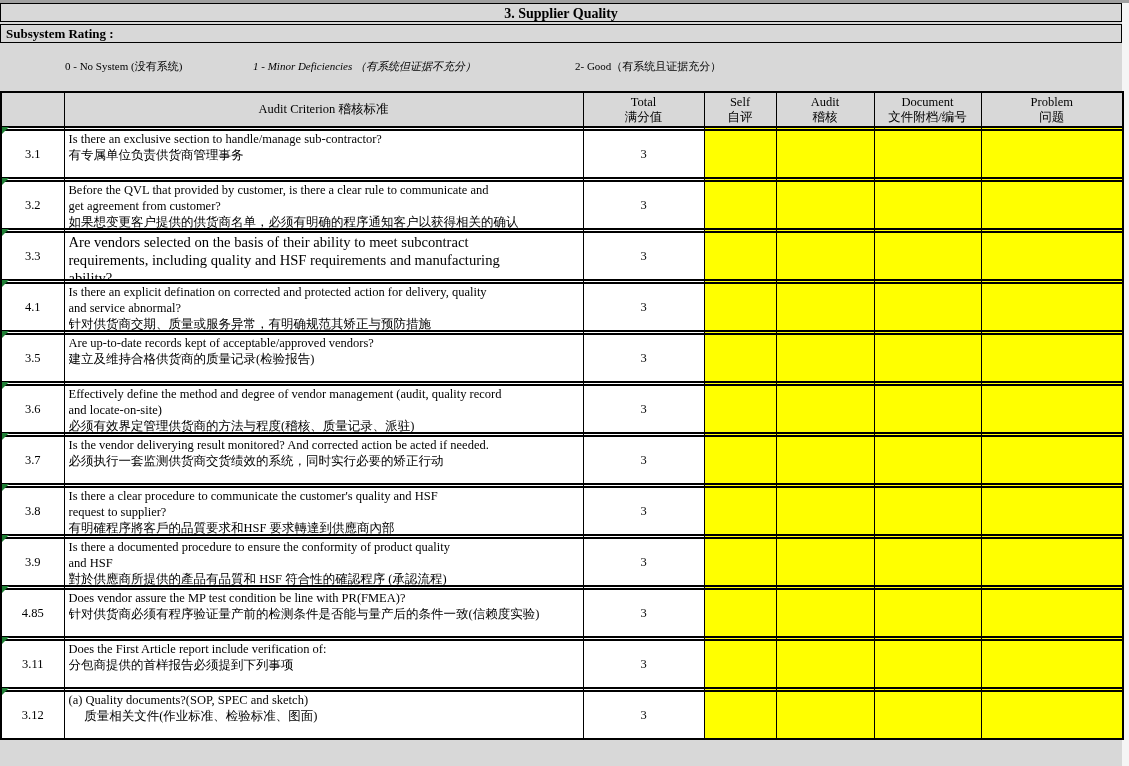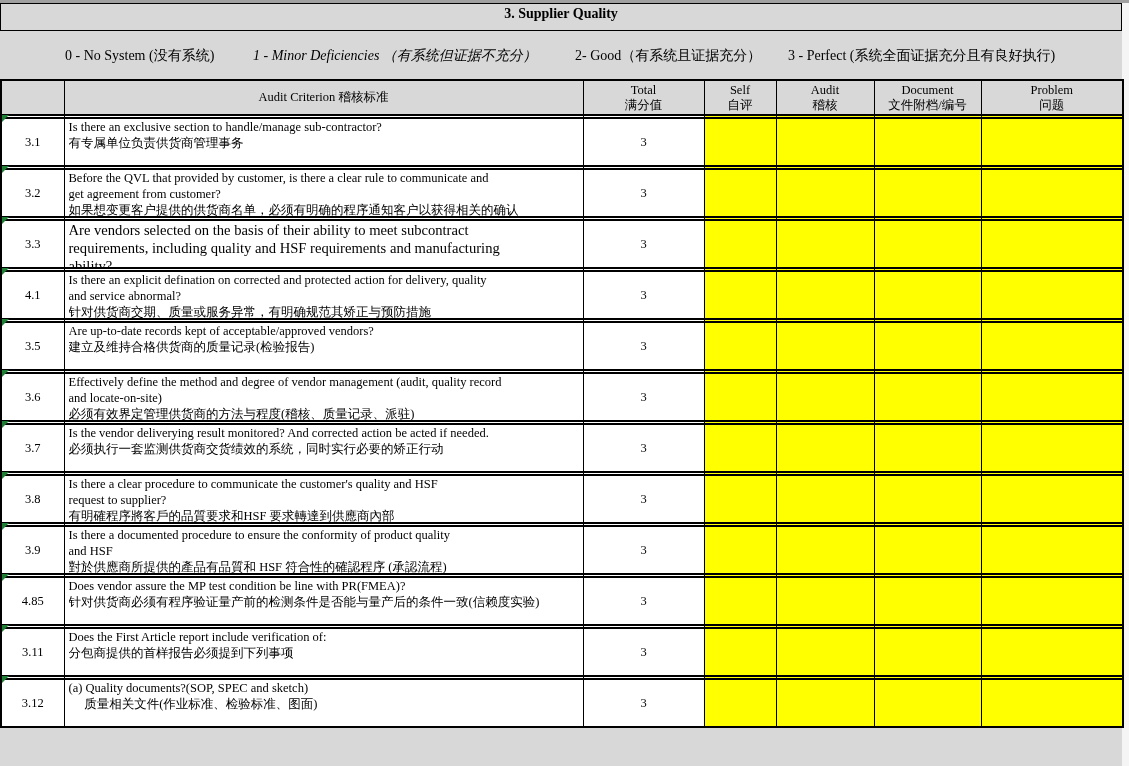--- a/index.html
+++ b/index.html
@@ -7,28 +7,28 @@
   .page {
     position:relative; width:1129px; height:766px; overflow:hidden;
     background:#f5f5f5;
     font-family:"Liberation Serif","DejaVu Serif",serif;
     color:#000;
   }
   .top-strip { position:absolute; top:0; left:0; width:1129px; height:3px; background:#a0a0a0; }
   .sheet { position:absolute; top:3px; left:0; width:1122px; height:763px; background:#d8d8d8; }
 
   .title-row {
-    height:28px; background:#d8d8d8; border:1px solid #000;
+    height:19px; background:#d8d8d8; border:1px solid #000;
     text-align:center; font-weight:bold; font-size:14px; line-height:19px;
   }
   .subsys-row {
     margin-top:2px; height:19px; background:#d8d8d8; border:1px solid #000;
     font-weight:bold; font-size:13px; line-height:17px; padding-left:5px;
   }
-  .rating-row { position:relative; height:48px; background:#d8d8d8; font-size:14px; }
+  .rating-row { position:relative; height:48px; background:#d8d8d8; font-size:11px; }
   .rating-row span { position:absolute; top:16px; white-space:nowrap; }
   .r0 { left:65px; } .r1 { left:253px;font-style:italic; } .r2 { left:575px; } .r3 { left:788px; }
 
   table.audit {
     border-collapse:collapse; table-layout:fixed; width:1122px;
     background:#fff; border:2px solid #000;padding-left:40px;
   }
   th {
     background:#d8d8d8; border:1px solid #000; border-top:2px solid #000; border-bottom:2px solid #000;
     font-weight:normal; font-size:12.5px; height:35px; text-align:center; vertical-align:middle; line-height:15px;
@@ -59,26 +59,28 @@
 <body>
 
 <div class="page">
   <div class="top-strip"></div>
   <div class="sheet">
 
     <div class="title-row">
       <span>3. Supplier Quality</span>
     </div>
 
+    <div class="subsys-row">
+      <span>Subsystem Rating :</span>
+    </div>
 
     <div class="rating-row">
       <span class="r0">0 -  No System (没有系统)</span>
       <span class="r1">1 -  Minor Deficiencies （有系统但证据不充分）</span>
       <span class="r2">2-  Good（有系统且证据充分）</span>
-      <span class="r3">3  -  Perfect (系统全面证据充分且有良好执行)</span>
     </div>
 
     <table class="audit">
       <colgroup>
         <col style="width:63px">
           <col style="width:519px">
           <col style="width:121px">
         <col style="width:72px">
           <col style="width:98px">
           <col style="width:107px">

